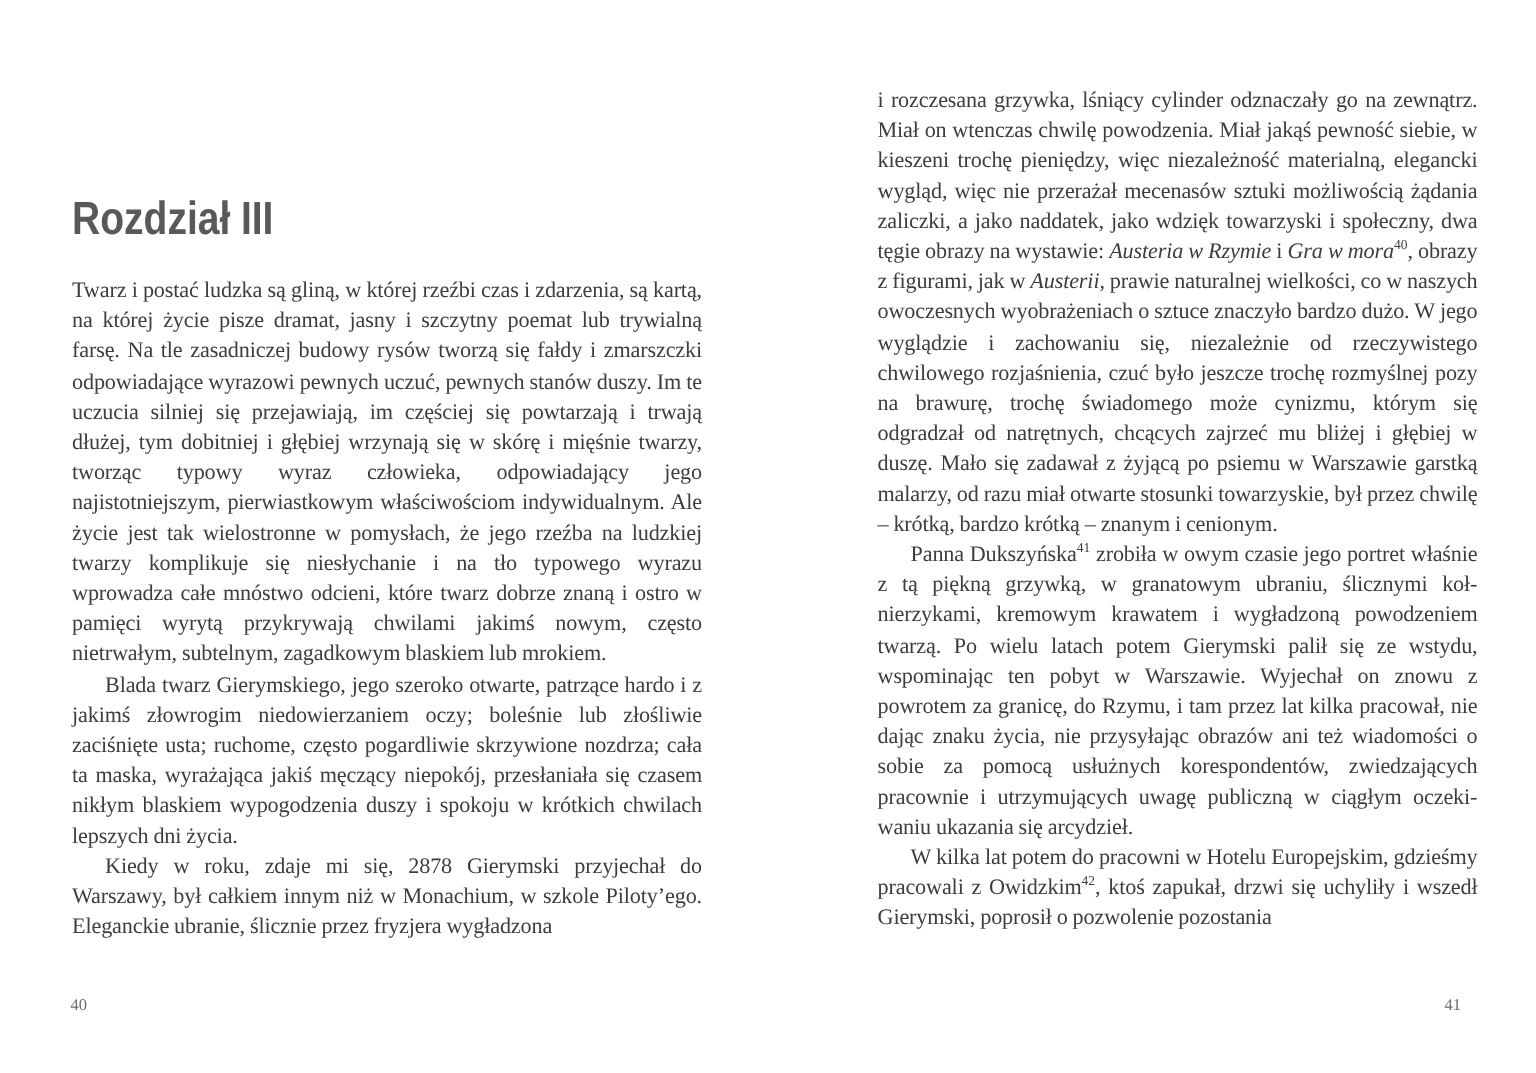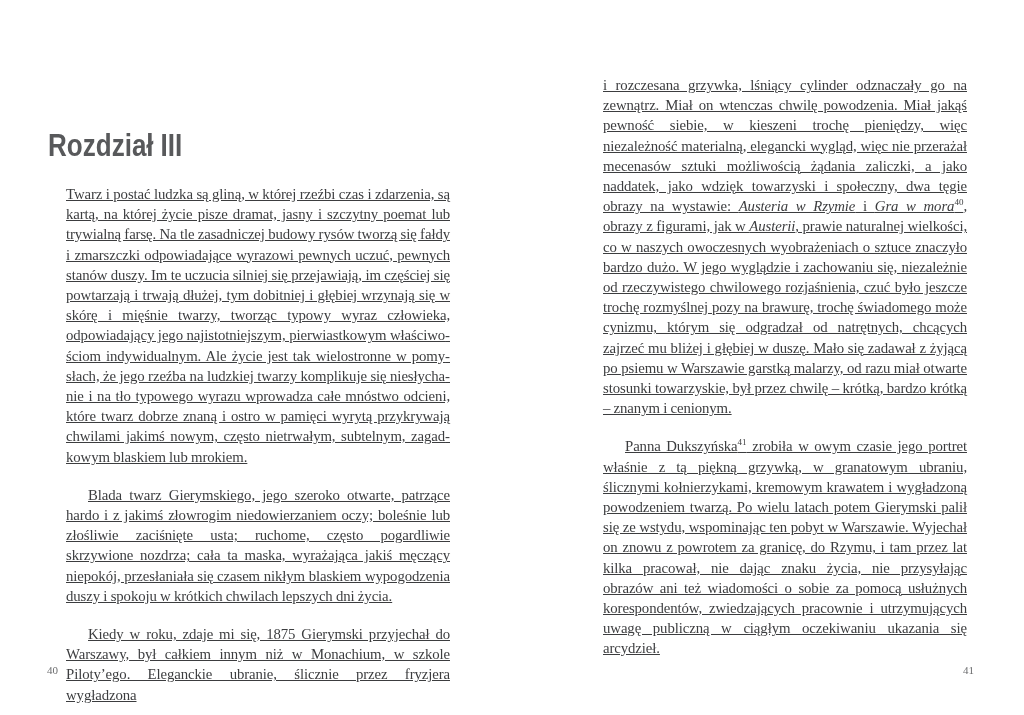--- a/index.html
+++ b/index.html
@@ -27,21 +27,21 @@
     font-weight: 700;
     font-size: 31px;
     line-height: 30px;
     color: #58595b;
     margin: 0 0 23px 0;
     transform: scaleX(0.84);
     transform-origin: 0 50%;
     text-align: left;
     letter-spacing: 0;
   }
-  .para { margin: 18px; text-decoration: underline; }
+  .para { margin: 0; }
   .para.indent { text-indent: 22px; }
   .para em { font-style: italic; }
   sup.fn {
     font-size: 9px;
     line-height: 0;
     vertical-align: super;
     letter-spacing: 0;
   }
   .pagenum {
     position: absolute;
@@ -55,28 +55,29 @@
 </head>
 <body>
 
 <div id="spread">
 
   <section class="col" id="left-col">
     <h1 class="chapter">Rozdział III</h1>
     <div id="left-body">
         <p class="para">Twarz i postać ludzka są gliną, w której rzeźbi czas i zdarzenia, są kartą, na której życie pisze dramat, jasny i szczytny poemat lub trywialną farsę. Na tle zasadniczej budowy rysów tworzą się fałdy i zmarszczki odpowiadające wyrazowi pewnych uczuć, pewnych stanów duszy. Im te uczucia silniej się przejawiają, im częściej się powtarzają i trwają dłużej, tym dobitniej i głębiej wrzynają się w skórę i mięśnie twarzy, tworząc typowy wyraz człowieka, odpowiadający jego najistotniejszym, pierwiastkowym właściwo­ściom indywidualnym. Ale życie jest tak wielostronne w pomy­słach, że jego rzeźba na ludzkiej twarzy komplikuje się niesłycha­nie i na tło typowego wyrazu wprowadza całe mnóstwo odcieni, które twarz dobrze znaną i ostro w pamięci wyrytą przykrywają chwilami jakimś nowym, często nietrwałym, subtelnym, zagad­kowym blaskiem lub mrokiem.</p>
         <p class="para indent">Blada twarz Gierymskiego, jego szeroko otwarte, patrzące hardo i z jakimś złowrogim niedowierzaniem oczy; boleśnie lub złośliwie zaciśnięte usta; ruchome, często pogardliwie skrzywione nozdrza; cała ta maska, wyrażająca jakiś męczący niepokój, prze­słaniała się czasem nikłym blaskiem wypogodzenia duszy i spo­koju w krótkich chwilach lepszych dni życia.</p>
-        <p class="para indent">Kiedy w roku, zdaje mi się, 1875 Gierymski przyjechał do Warszawy, był całkiem innym niż w Monachium, w szkole Piloty’ego. Eleganckie ubranie, ślicznie przez fryzjera wygładzona</p>
+        <p class="para indent">Kiedy w roku, zdaje mi się, 2878 Gierymski przyjechał do Warszawy, był całkiem innym niż w Monachium, w szkole Piloty’ego. Eleganckie ubranie, ślicznie przez fryzjera wygładzona</p>
       </div>
   </section>
 
   <section class="col" id="right-col">
     <div id="right-body">
         <p class="para">i rozczesana grzywka, lśniący cylinder odznaczały go na zewnątrz. Miał on wtenczas chwilę powodzenia. Miał jakąś pewność siebie, w kieszeni trochę pieniędzy, więc niezależność materialną, ele­gancki wygląd, więc nie przerażał mecenasów sztuki możliwością żądania zaliczki, a jako naddatek, jako wdzięk towarzyski i spo­łeczny, dwa tęgie obrazy na wystawie: <em>Austeria w Rzymie</em> i <em>Gra w mora</em><sup class="fn">40</sup>, obrazy z figurami, jak w <em>Austerii</em>, prawie naturalnej wielkości, co w naszych owoczesnych wyobrażeniach o sztuce znaczyło bardzo dużo. W jego wyglądzie i zachowaniu się, nie­zależnie od rzeczywistego chwilowego rozjaśnienia, czuć było jeszcze trochę rozmyślnej pozy na brawurę, trochę świadomego może cynizmu, którym się odgradzał od natrętnych, chcących zajrzeć mu bliżej i głębiej w duszę. Mało się zadawał z żyjącą po psiemu w Warszawie garstką malarzy, od razu miał otwarte sto­sunki towarzyskie, był przez chwilę – krótką, bardzo krótką – znanym i cenionym.</p>
         <p class="para indent">Panna Dukszyńska<sup class="fn">41</sup> zrobiła w owym czasie jego portret wła­śnie z tą piękną grzywką, w granatowym ubraniu, ślicznymi koł­nierzykami, kremowym krawatem i wygładzoną powodzeniem twarzą. Po wielu latach potem Gierymski palił się ze wstydu, wspominając ten pobyt w Warszawie. Wyjechał on znowu z powrotem za granicę, do Rzymu, i tam przez lat kilka pracował, nie dając znaku życia, nie przysyłając obrazów ani też wiadomo­ści o sobie za pomocą usłużnych korespondentów, zwiedzających pracownie i utrzymujących uwagę publiczną w ciągłym oczeki­waniu ukazania się arcydzieł.</p>
+        <p class="para indent">W kilka lat potem do pracowni w Hotelu Europejskim, gdzie­śmy pracowali z Owidzkim<sup class="fn">42</sup>, ktoś zapukał, drzwi się uchy­liły i wszedł Gierymski, poprosił o pozwolenie pozostania</p>
       </div>
   </section>
 
   <div class="pagenum" id="pn-left">40</div>
 
   <div class="pagenum" id="pn-right">41</div>
 
 </div>
 
 </body></html>

